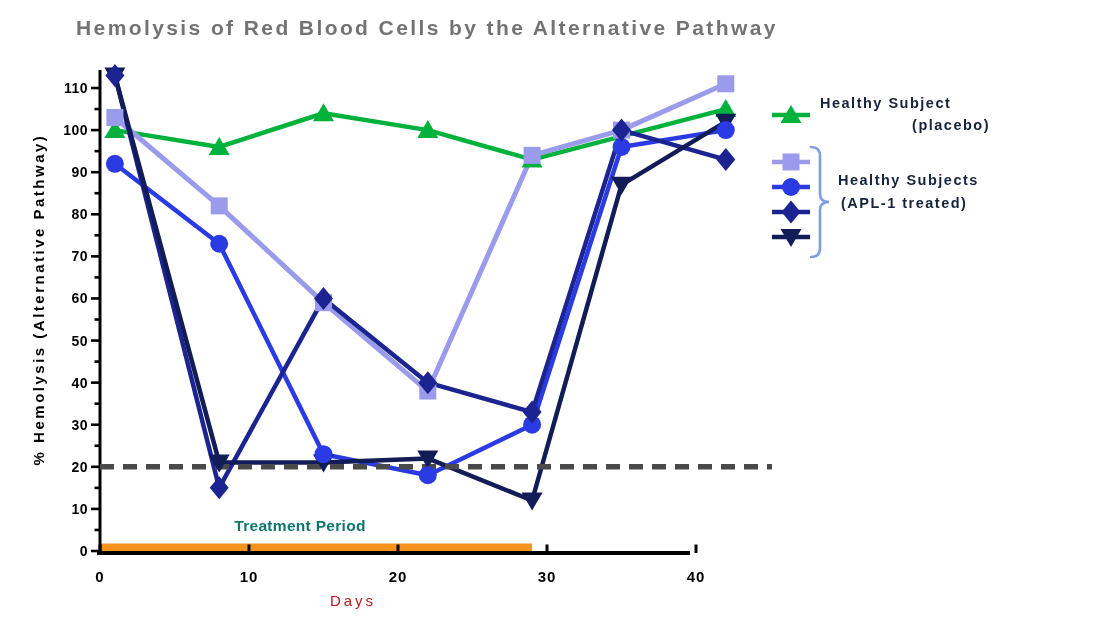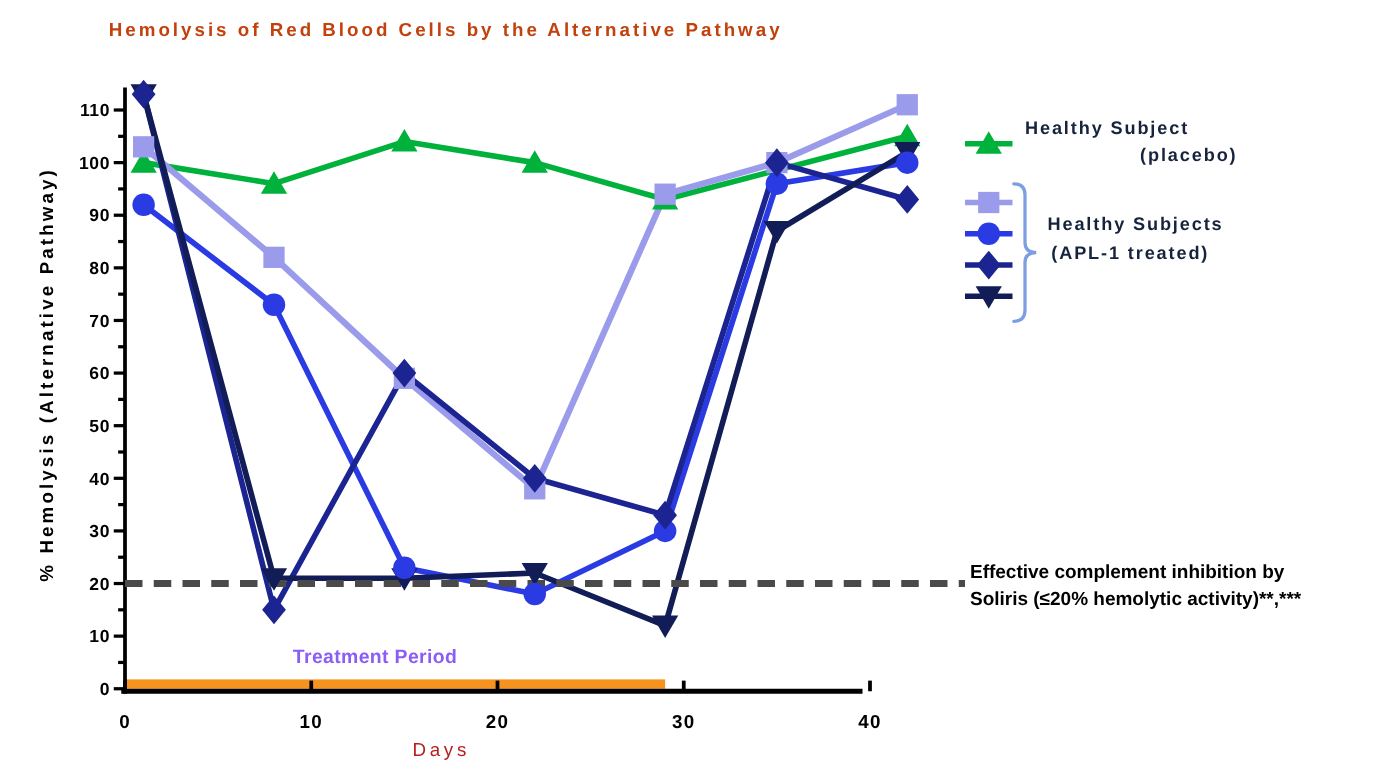--- a/index.html
+++ b/index.html
@@ -1,19 +1,19 @@
 <!DOCTYPE html>
 <html><head>
 <meta charset="utf-8">
 <style>
   * { margin:0; padding:0; box-sizing:border-box; }
   body { background:#fff; font-family:"Liberation Sans", sans-serif; }
   .stage { position:relative; width:1120px; height:623px; background:#fff; overflow:hidden; }
   #plot { position:absolute; left:0; top:0; }
-  .title { position:absolute; left:87px; top:16px; font-size:15px; font-weight:bold; letter-spacing:2.4px; color:#c2410c; white-space:nowrap; }
+  .title { position:absolute; left:76px; top:16px; font-size:21px; font-weight:bold; letter-spacing:2.4px; color:#737373; white-space:nowrap; }
   .ylabel { position:absolute; left:-202px; top:291px; width:480px; text-align:center; transform:rotate(-90deg); font-weight:bold; font-size:15px; letter-spacing:2.5px; color:#000; white-space:nowrap; }
   .xlabel { position:absolute; left:253px; top:592px; width:200px; text-align:center; font-weight:normal; font-size:15px; letter-spacing:3px; color:#b91c1c; }
   .tickx { font:bold 15px "Liberation Sans", sans-serif; letter-spacing:1px; fill:#000; }
   .ticky { font:bold 14px "Liberation Sans", sans-serif; letter-spacing:0.5px; fill:#000; }
   .treatment { position:absolute; left:200px; top:517px; width:200px; text-align:center; font-weight:bold; font-size:15.5px; letter-spacing:0.3px; }
   .legmark { position:absolute; width:42px; height:24px; overflow:visible; }
   .lm-placebo { left:770px; top:103px; }
   .lm-square  { left:770px; top:150px; }
   .lm-circle  { left:770px; top:175px; }
   .lm-diamond { left:770px; top:200px; }
@@ -120,21 +120,21 @@
       <polygon points="219.2,476.365 228.7,487.865 219.2,499.365 209.7,487.865" fill="#1B2490"></polygon>
       <polygon points="323.5,286.96000000000004 333,298.46000000000004 323.5,309.96000000000004 314,298.46000000000004" fill="#1B2490"></polygon>
       <polygon points="427.8,371.14 437.3,382.64 427.8,394.14 418.3,382.64" fill="#1B2490"></polygon>
       <polygon points="532.1,400.603 541.6,412.103 532.1,423.603 522.6,412.103" fill="#1B2490"></polygon>
       <polygon points="621.5,118.60000000000002 631,130.10000000000002 621.5,141.60000000000002 612,130.10000000000002" fill="#1B2490"></polygon>
       <polygon points="725.8000000000001,148.06300000000005 735.3000000000001,159.56300000000005 725.8000000000001,171.06300000000005 716.3000000000001,159.56300000000005" fill="#1B2490"></polygon>
     </svg>
 
   <div class="ylabel">% Hemolysis (Alternative Pathway)</div>
   <div class="xlabel">Days</div>
-  <div class="treatment" style="color: #8b5cf6;">Treatment Period</div>
+  <div class="treatment" style="color: #0f766e;">Treatment Period</div>
 
   <svg class="legmark lm-placebo" id="lm-placebo">
       <line x1="2" y1="12" x2="40" y2="12" stroke="#00B23C" stroke-width="4.5"></line>
       <polygon points="21,2 10.5,20 31.5,20" fill="#00B23C"></polygon>
     </svg>
   <div class="ltext placebo-l1">Healthy Subject</div>
   <div class="ltext placebo-l2">(placebo)</div>
 
   <svg class="legmark lm-square" id="lm-square">
       <line x1="2" y1="12" x2="40" y2="12" stroke="#9B9BEB" stroke-width="4.5"></line>
@@ -151,19 +151,15 @@
   <svg class="legmark lm-tridown" id="lm-tridown">
       <line x1="2" y1="12" x2="40" y2="12" stroke="#121C56" stroke-width="4.5"></line>
       <polygon points="21,22 10.5,4 31.5,4" fill="#121C56"></polygon>
     </svg>
   <svg class="bracket" id="legend-bracket" viewBox="0 0 26 116">
     <path id="bracket-path" d="M5,3 Q14,3 14,12 L14,50 Q14,58 23,58 Q14,58 14,66 L14,104 Q14,113 5,113" fill="none" stroke-width="2.6" stroke-linecap="round" stroke="#7D9FE2"></path>
   </svg>
   <div class="ltext treated-l1">Healthy Subjects</div>
   <div class="ltext treated-l2">(APL-1 treated)</div>
 
-  <div class="annotation">
-    <div>Effective complement inhibition by</div>
-    <div>Soliris (≤20% hemolytic activity)**,***</div>
-  </div>
 
 
 </div>
 
 </body></html>

